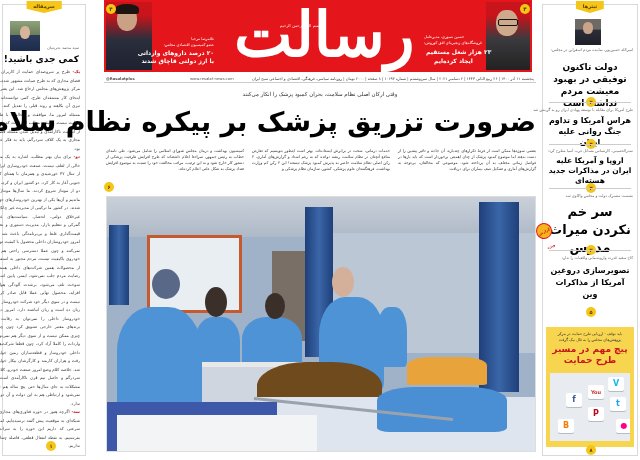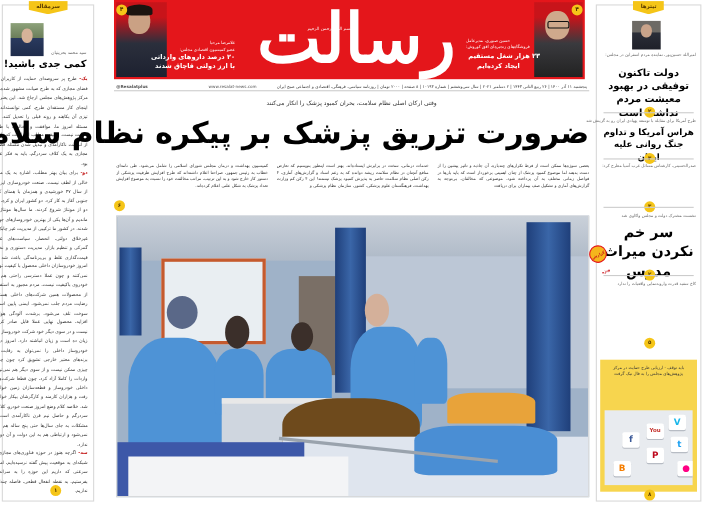--- a/index.html
+++ b/index.html
@@ -170,34 +170,40 @@
     <div class="r-title" style="top:56px; font-size:9px; line-height:12px;">دولت تاکنون توفیقی در بهبود معیشت مردم نداشته است</div>
     <div class="page-marker" style="top:92px;">۲</div>
     <div class="r-sep" style="top:97px;"></div>
 
     <div class="r-byline" style="top:102px;">طرح آمریکا برای مقابله با توسعه پهپادی ایران رو به گزینش شد</div>
     <div class="r-title" style="top:110px; font-size:8px; line-height:11px;">هراس آمریکا و تداوم جنگ روانی علیه ایران</div>
     <div class="page-marker" style="top:134px;">۳</div>
     <div class="r-sep" style="top:139px;"></div>
 
     <div class="r-byline" style="top:143px;">صدرالحسینی، کارشناس مسائل غرب آسیا مطرح کرد:</div>
+    <div class="r-title" style="top:151px; font-size:7.5px; line-height:10px;">اروپا و آمریکا علیه ایران در مذاکرات جدید هسته‌ای</div>
     <div class="page-marker" style="top:178px;">۳</div>
     <div class="r-sep" style="top:183px;"></div>
 
     <div class="r-byline" style="top:188px;">نشست مشترک دولت و مجلس واکاوی شد</div>
     <div class="r-title" style="top:198px; font-size:13px; line-height:18px;">سر خم نکردن میراث مدرس</div>
     <div class="exclusive-badge">گزارش ویژه</div>
     <div class="page-marker" style="top:240px;">۲</div>
     <div class="r-sep" style="top:245px;"></div>
 
     <div class="r-byline" style="top:250px;">کاخ سفید قدرت واروبه‌نمایی واقعیات را ندارد</div>
+    <div class="r-title" style="top:260px; font-size:8px; line-height:12px;">تصویرسازی دروغین آمریکا از مذاکرات وین</div>
     <div class="page-marker" style="top:302px;">۵</div>
 
     <div class="ad-box">
       <div class="ad-kicker">باید توقف - ارزیابی طرح حمایت در مرکز پژوهش‌های مجلس را به فال نیک گرفت</div>
+      <div class="ad-title">
+        <div>پیچ مهم در مسیر</div>
+        <div>طرح حمایت</div>
+      </div>
       <div class="ad-keys">
         <div class="key" style="left:58px; top:4px; color:#1ab7ea;">V</div>
         <div class="key" style="left:38px; top:12px; color:#c4302b; font-size:5px;">You</div>
         <div class="key" style="left:16px; top:20px; color:#3b5998;">f</div>
         <div class="key" style="left:60px; top:24px; color:#1da1f2;">t</div>
         <div class="key" style="left:38px; top:34px; color:#bd081c;">P</div>
         <div class="key" style="left:66px; top:46px; color:#ff0084;">●</div>
         <div class="key" style="left:8px; top:46px; color:#f57d00;">B</div>
       </div>
     </div>

